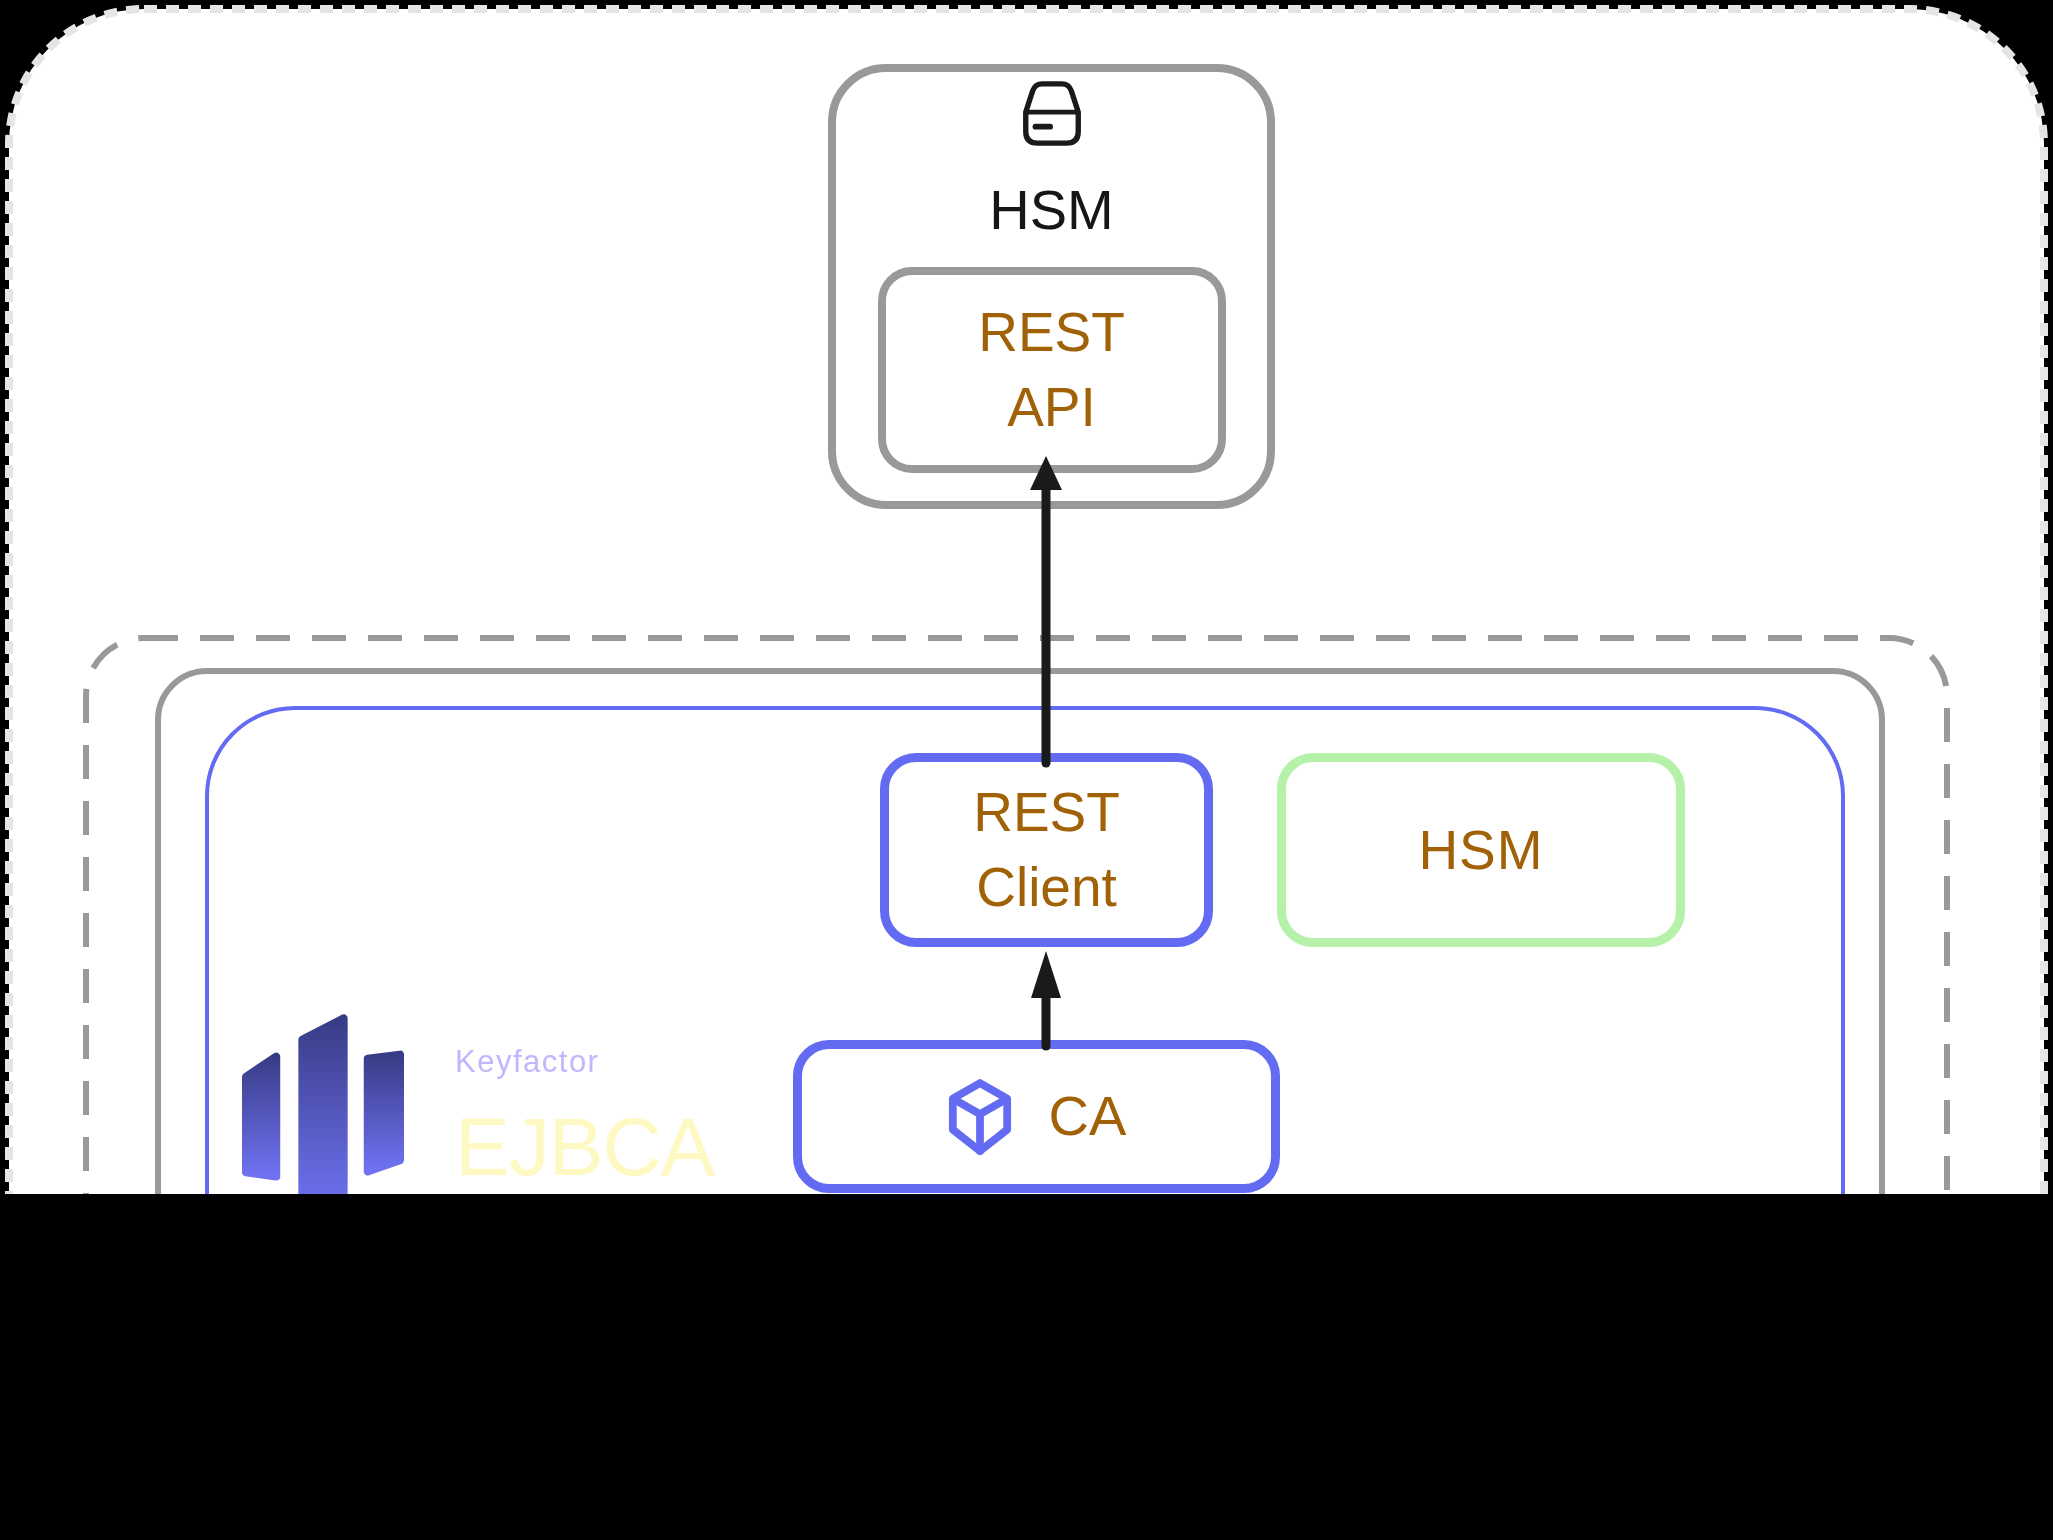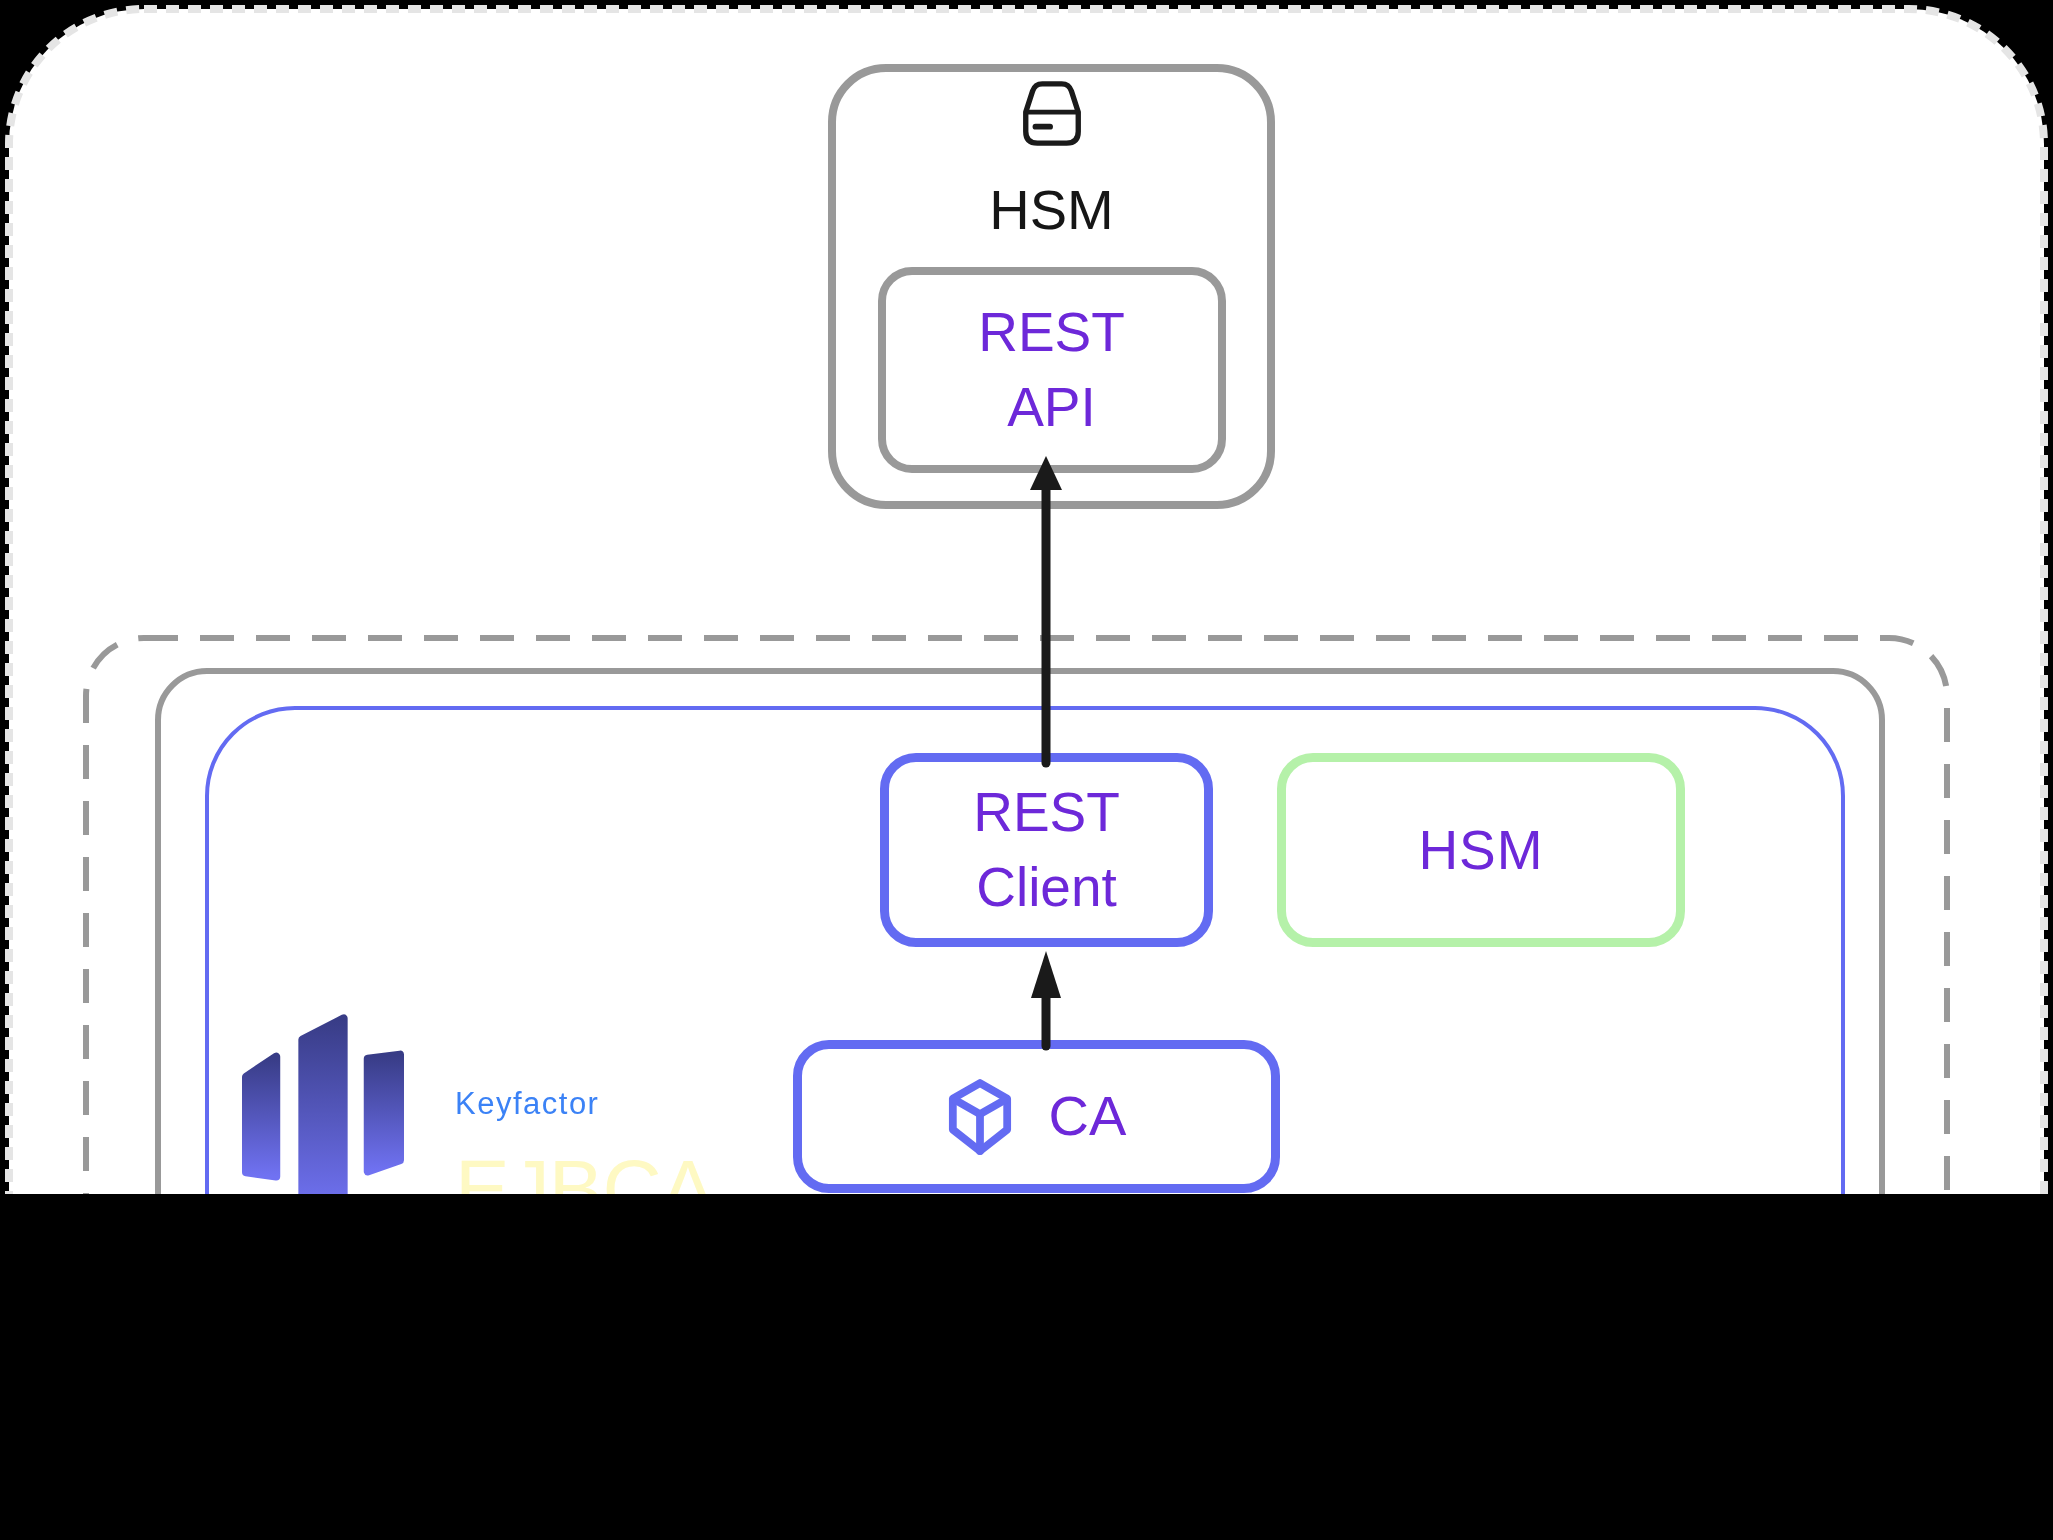--- a/index.html
+++ b/index.html
@@ -6,21 +6,21 @@
   .canvas{
     position:relative;width:2053px;height:1194px;background:#000;
     font-family:"Liberation Sans", sans-serif;color:#161616;overflow:hidden;
   }
   .layer{position:absolute;left:0;top:0;width:2053px;height:1540px;pointer-events:none;}
   .box{
     position:absolute;box-sizing:border-box;background:#fff;
     display:flex;flex-direction:column;align-items:center;justify-content:center;
     text-align:center;
   }
-  .label{font-size:55px;line-height:1.36;color:#6d28d9;}
+  .label{font-size:55px;line-height:1.36;color:#a16207;}
   
   .hsm-outer{
     left:828px;top:64px;width:447px;height:445px;
     border:8px solid #999999;border-radius:58px;justify-content:flex-start;
   }
   .hsm-icon{position:absolute;top:8px;left:50%;transform:translateX(-50%);}
   .hsm-label{position:absolute;top:104px;left:0;width:100%;font-size:56px;line-height:68px;}
   .rest-api{
     position:absolute;top:195px;left:50%;transform:translateX(-50%);
     width:332px;height:190px;border:8px solid #999999;border-radius:34px;
@@ -45,21 +45,21 @@
   }
   .ca-box{
     left:793px;top:1040px;width:487px;height:153px;
     border:9px solid #636BF2;border-radius:36px;
     flex-direction:row;gap:36px;
   }
   .ca-label{font-size:56px;}
   
   .logo-mark{position:absolute;left:242px;top:1012px;}
   .logo-text{position:absolute;left:455px;top:1044px;display:flex;flex-direction:column;align-items:flex-start;}
-  .brand{font-size:31px;letter-spacing:1.5px;color:#3b82f6;margin-top:42px;}
+  .brand{font-size:31px;letter-spacing:1.5px;color:#c4b5fd;}
   .product{font-size:82px;letter-spacing:-1px;color:#fef9c3;margin-top:20px;font-weight:500;}
 </style>
 </head>
 <body>
 
 <div class="canvas">
 
   <svg class="layer" viewBox="0 0 2053 1540">
     <rect x="9" y="9" width="2035" height="1522" rx="135" fill="#ffffff" stroke="#E5E5E5" stroke-width="8" stroke-dasharray="13 9"></rect>
     <rect x="86" y="638" width="1861" height="796" rx="58" fill="none" stroke="#999999" stroke-width="6" stroke-dasharray="34 22"></rect>

